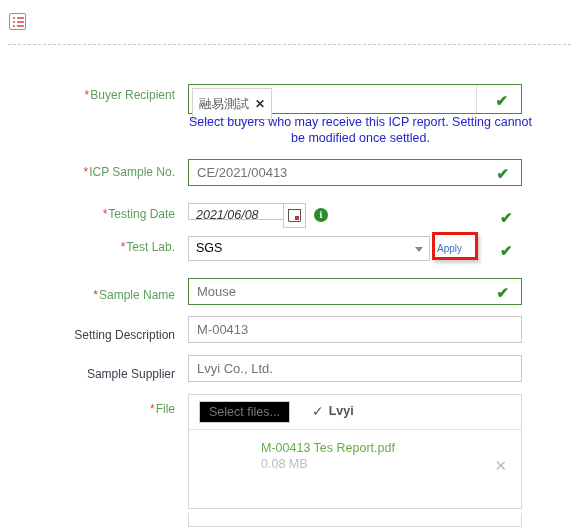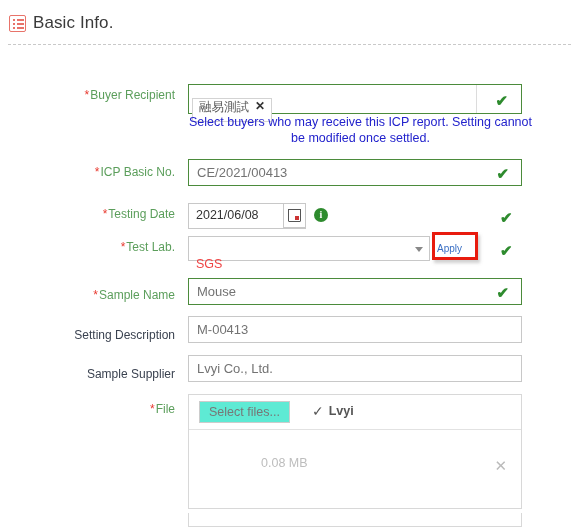--- a/index.html
+++ b/index.html
@@ -127,28 +127,28 @@
     position: relative;
     box-sizing: border-box;
     width: 334px;
     height: 30px;
     border: 1px solid #4b8b3b;
     background: #fff;
   }
   .tag {
     position: absolute;
     left: 3px;
-    top: 13px;
-    height: 24px;
+    top: 3px;
+    height: 32px;
     box-sizing: border-box;
     border: 1px solid #d3d3d3;
     background: #fff;
     padding: 0 6px;
     display: flex;
-    align-items: flex-start;
+    align-items: center;
     gap: 6px;
     font-size: 12.5px;
     color: #555;
   }
   .tag .tx {
     font-weight: bold;
     font-size: 12px;
     color: #333;
     cursor: pointer;
   }
@@ -167,24 +167,25 @@
     font-size: 12.5px;
     color: #2222cc;
     line-height: 16px;
     width: 345px;
   }
 
   
   .date-wrap {
     position: relative;
     width: 118px;
-    height: 26px;
+    height: 17px;
     box-sizing: border-box;
     border: 1px solid #c8c8c8;
     background: #fff;
+    font-style: italic;
   }
   .date-val {
     position: absolute;
     left: 7px;
     top: 4px;
     font-size: 12.5px;
     color: #333;
   }
   .cal-btn {
     position: absolute;
@@ -246,23 +247,23 @@
     position: relative;
     width: 242px;
     height: 25px;
     box-sizing: border-box;
     border: 1px solid #c8c8c8;
     background: #fff;
   }
   .select-val {
     position: absolute;
     left: 7px;
-    top: 20px;
-    font-size: 12.5px;
-    color: #ef4444;
+    top: 4px;
+    font-size: 12.5px;
+    color: #000000;
   }
   .caret {
     position: absolute;
     right: 6px;
     top: 10px;
     width: 0; height: 0;
     border-left: 4.5px solid transparent;
     border-right: 4.5px solid transparent;
     border-top: 5px solid #888;
   }
@@ -295,21 +296,21 @@
     border-bottom: 1px solid #e2e2e2;
   }
   .select-files-btn {
     position: absolute;
     left: 10px;
     top: 6px;
     box-sizing: border-box;
     height: 22px;
     padding: 0 9px;
     border: 1px solid #cccccc;
-    background: #5eead4;
+    background: #000000;
     font-size: 12.5px;
     color: #777;
     line-height: 20px;
     cursor: pointer;
   }
   .done-wrap {
     position: absolute;
     left: 123px;
     top: 8px;
     display: flex;
@@ -378,21 +379,20 @@
 
 <div class="section-header">
   <span class="list-icon">
     <i class="dot r1"></i>
       <i class="bar r1"></i>
     <i class="dot r2"></i>
       <i class="bar r2"></i>
     <i class="dot r3"></i>
       <i class="bar r3"></i>
   </span>
-  <span class="section-title">Basic Info.</span>
 </div>
 <div class="dashed-divider"></div>
 
 <div class="form">
 
   <div class="row" style="top:88px;">
     <div class="label req">
       <span class="star">*</span><span>Buyer Recipient</span>
     </div>
     <div class="field-area" style="top:-4px;">
@@ -403,21 +403,21 @@
         </div>
         <div class="tag-divider"></div>
         <span class="check-in" style="right:13px;top:8px;">✔</span>
       </div>
     </div>
   </div>
   <div class="hint" style="top:114px;text-align:center;">Select buyers who may receive this ICP report. Setting cannot be modified once settled.</div>
 
   <div class="row" style="top:165px;">
     <div class="label req">
-      <span class="star">*</span><span>ICP Basic No.</span>
+      <span class="star">*</span><span>ICP Sample No.</span>
     </div>
     <div class="field-area" style="top:-6px;">
       <div style="position:relative;width:334px;">
         <div class="inp valid" style="width:334px;height:27px;line-height:25px;">CE/2021/00413</div>
         <span class="check-in" style="right:13px;top:7px;">✔</span>
       </div>
     </div>
   </div>
 
   <div class="row" style="top:207px;">
@@ -487,21 +487,21 @@
       <div class="file-panel">
         <div class="file-toolbar">
           <span class="select-files-btn">Select files...</span>
           <span class="done-wrap">
             <span class="done-check">✓</span>
             <span>Lvyi</span>
           </span>
         </div>
         <div class="file-row">
           <span class="file-meta">
-            <br>
+            <span class="file-name">M-00413 Tes Report.pdf</span><br>
             <span class="file-size">0.08 MB</span>
           </span>
           <span class="file-remove">✕</span>
         </div>
       </div>
     </div>
   </div>
 
 </div>
 

